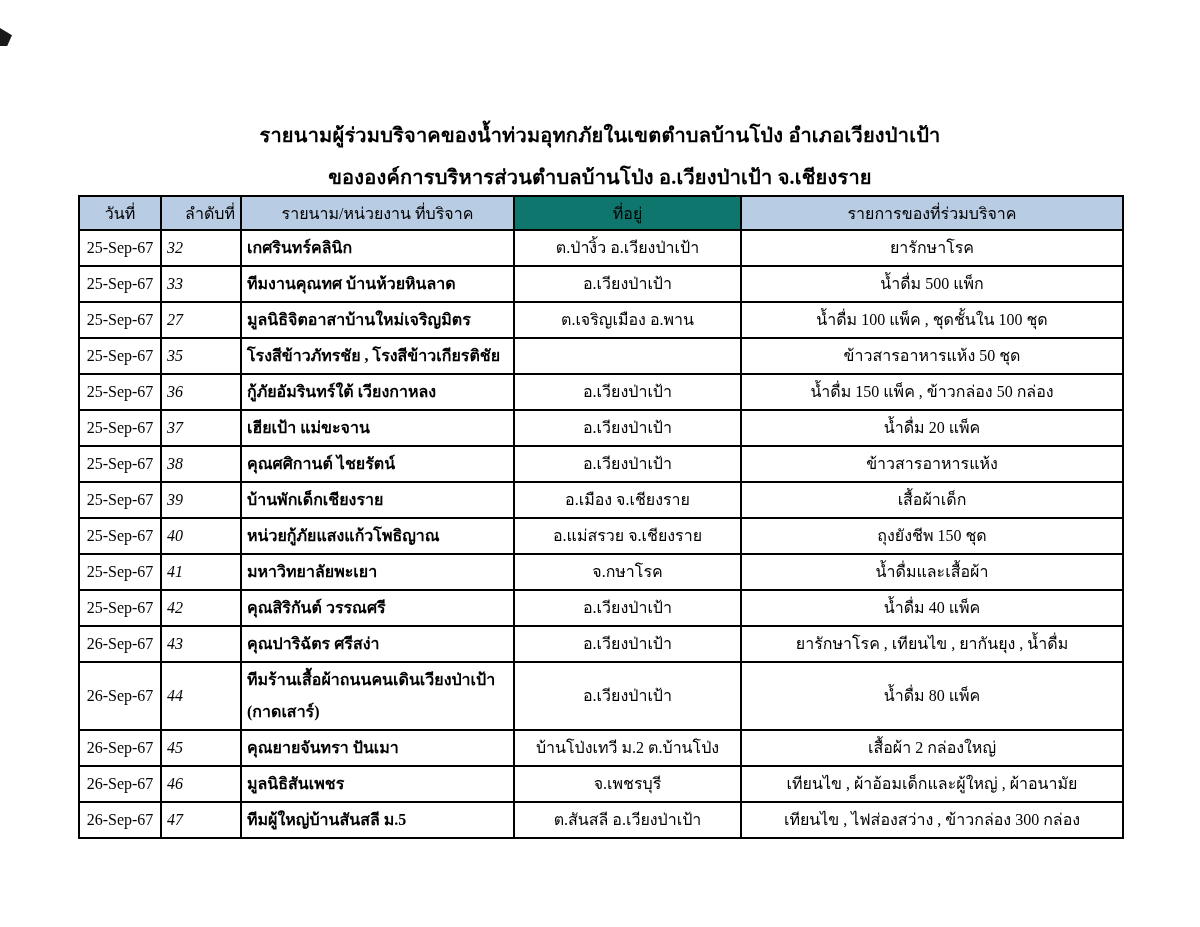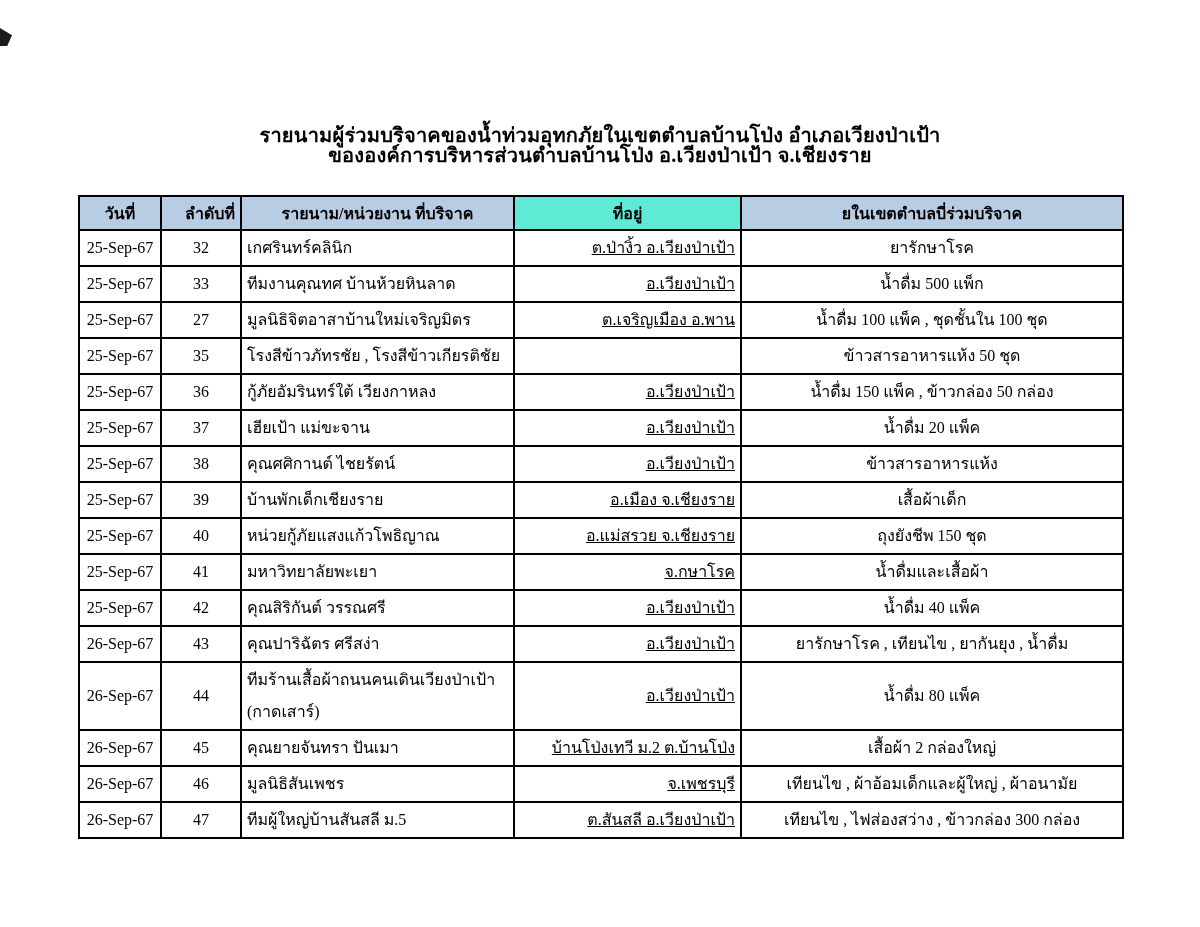--- a/index.html
+++ b/index.html
@@ -18,52 +18,52 @@
     position:absolute;left:0;top:28px;width:12px;height:18px;
     background:#1a1a1a;
     clip-path:polygon(0 0,100% 40%,60% 100%,0 100%);
   }
 
   .title-block{position:absolute;top:125px;left:0;width:100%;text-align:center;}
   .title-line{
     font-size:20px;font-weight:bold;letter-spacing:0.2px;
     line-height:1.0;
   }
-  .title-line + .title-line{}
+  .title-line + .title-line{margin-top:22px;}
 
   table.donations{
     position:absolute;
     left:78px;top:195px;
     width:1044px;
     border-collapse:collapse;
     table-layout:fixed;
     font-size:16px;
   }
   table.donations th,
   table.donations td{
     border:2px solid #000;
     padding:1px 5px;
     vertical-align:middle;
     overflow:hidden;
   }
   table.donations th{
     height:30px;
-    font-weight:bold;
+    font-weight:normal;
     text-align:center;
     font-size:16px;
   }
   table.donations td{
     height:30px;
     line-height:2.0;
     background:#fff;
   }
   td.c-date{text-align:center;font-family:Liberation Serif, serif;}
-  td.c-no{text-align:center;}
-  td.c-name{text-align:left;word-break:normal;overflow-wrap:break-word;}
-  td.c-addr{text-align:right;text-decoration:underline;}
+  td.c-no{text-align:left;font-style:italic;}
+  td.c-name{text-align:left;word-break:normal;overflow-wrap:break-word;font-weight:bold;}
+  td.c-addr{text-align:center;}
   td.c-items{text-align:center;margin-left:19px;}
 </style>
 </head>
 <body>
 
 <div class="sheet">
 
   <div class="artifact"></div>
 
   <div class="title-block">
@@ -77,22 +77,22 @@
       <col style="width:80px">
       <col style="width:273px">
       <col style="width:227px">
       <col style="width:382px">
     </colgroup>
     <thead>
       <tr>
         <th style="background: rgb(184, 204, 228);">วันที่</th>
         <th style="background: rgb(184, 204, 228); text-align: right;">ลำดับที่</th>
         <th style="background: rgb(184, 204, 228);">รายนาม/หน่วยงาน ที่บริจาค</th>
-        <th style="background: #5eead4;">ที่อยู่</th>
-        <th style="background: rgb(184, 204, 228);">ยในเขตตำบลบี่ร่วมบริจาค</th>
+        <th style="background: #0f766e;">ที่อยู่</th>
+        <th style="background: rgb(184, 204, 228);">รายการของที่ร่วมบริจาค</th>
       </tr>
     </thead>
     <tbody>
         <tr>
           <td class="c-date">25-Sep-67</td>
           <td class="c-no">32</td>
           <td class="c-name">เกศรินทร์คลินิก</td>
           <td class="c-addr">ต.ป่างิ้ว อ.เวียงป่าเป้า</td>
           <td class="c-items">ยารักษาโรค</td>
         </tr>

